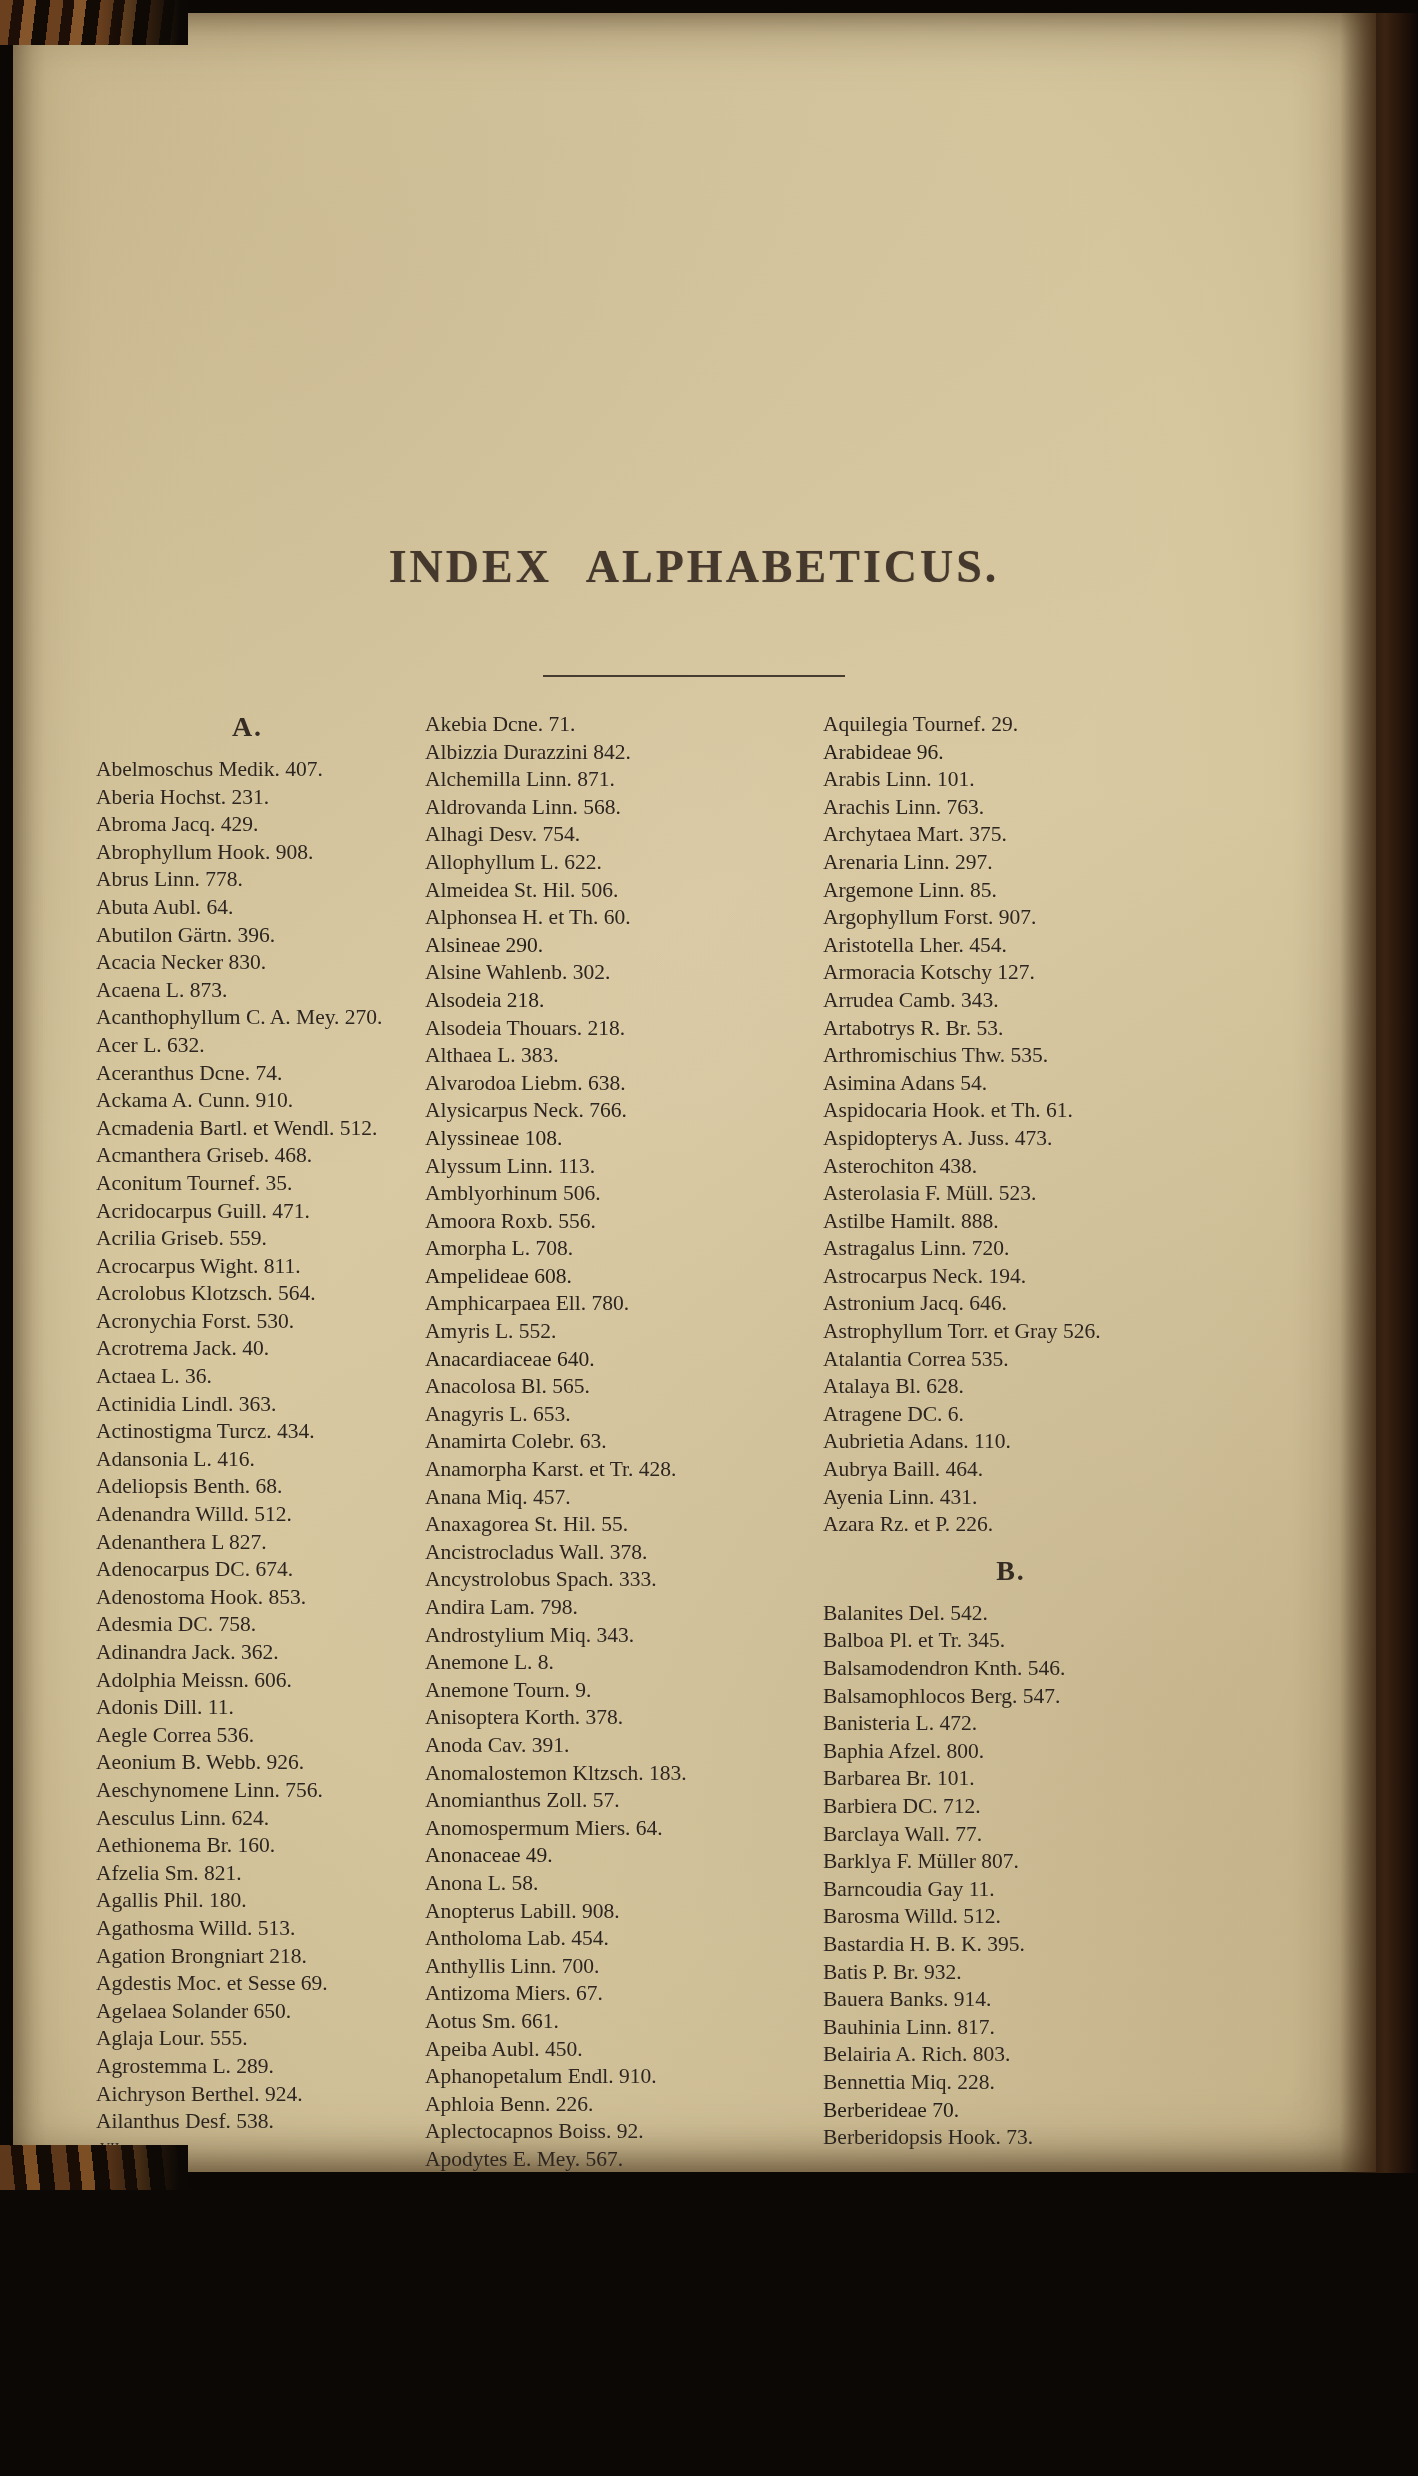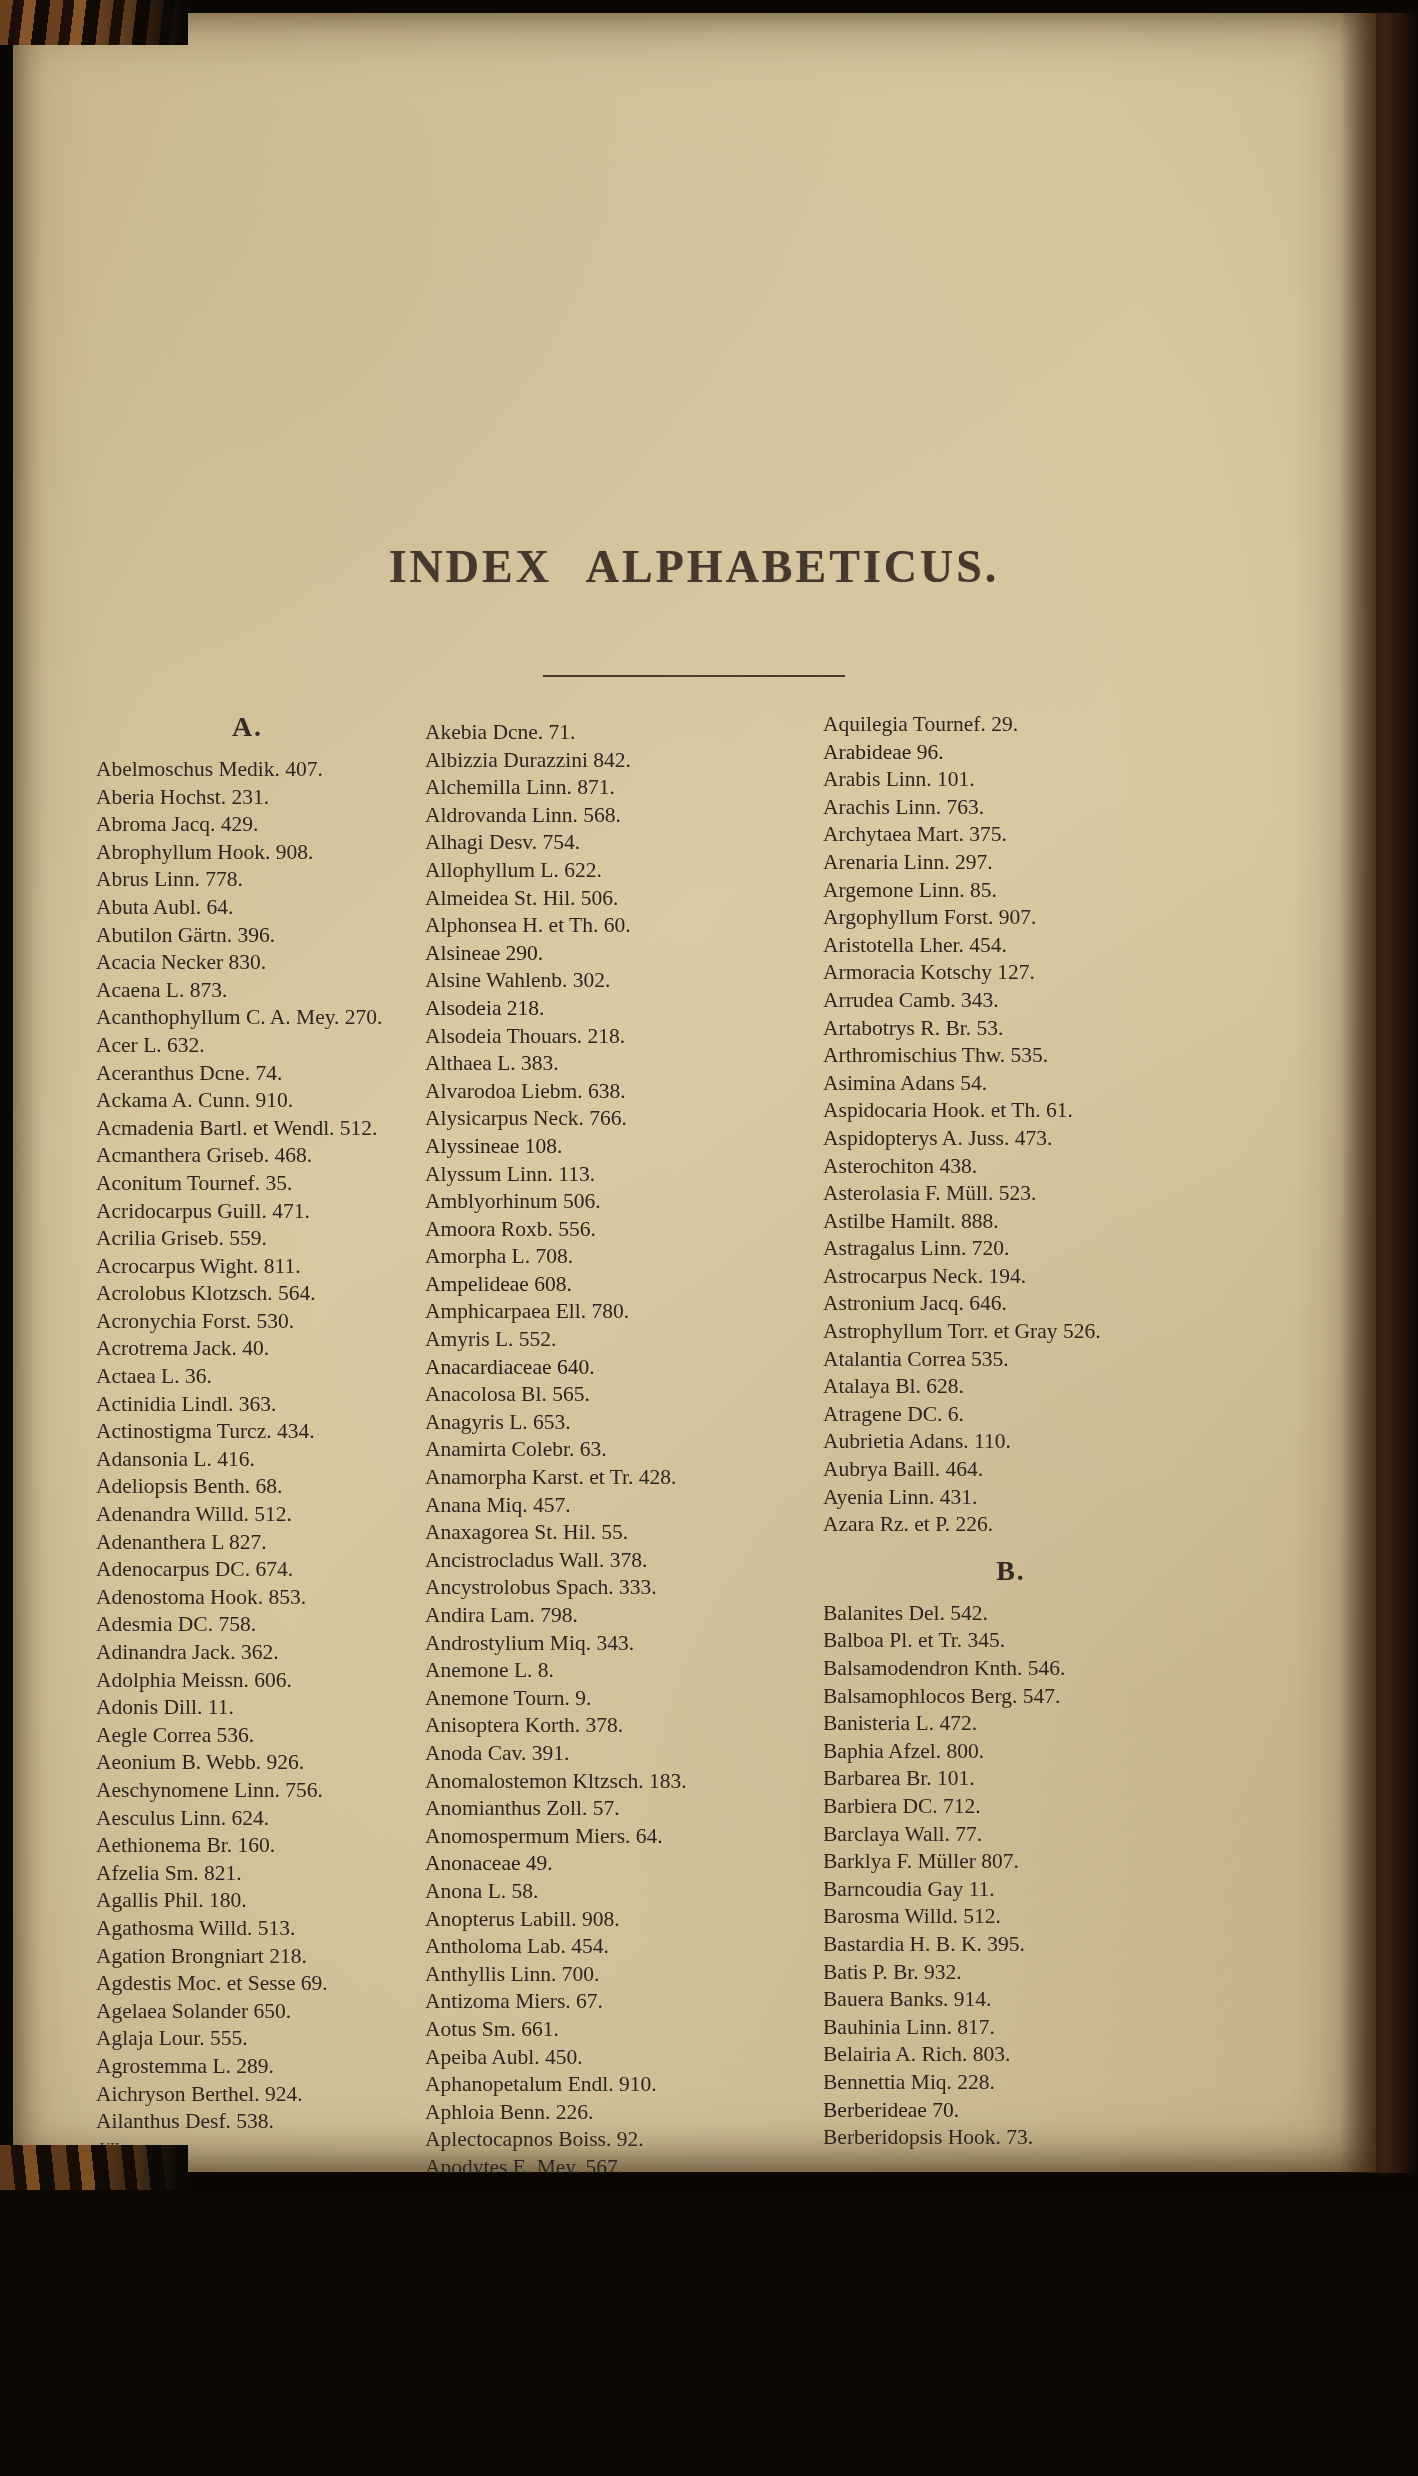--- a/index.html
+++ b/index.html
@@ -88,21 +88,21 @@
   }
 
   .columns {
     display: flex;
     margin-left: 84px;
     gap: 26px;
     color: #2d2620;
   }
   .col { flex: 0 0 auto; }
   .col:nth-child(1) { width: 303px; }
-  .col:nth-child(2) { width: 372px; margin-top: 8px; }
+  .col:nth-child(2) { width: 372px; }
   .col:nth-child(3) { width: 376px; }
 
   .col-heading {
     text-align: center;
     font-size: 28px;
     font-weight: bold;
     letter-spacing: 2px;
     color: #352c23;
     margin: 16px 0 13px 0;
   }

